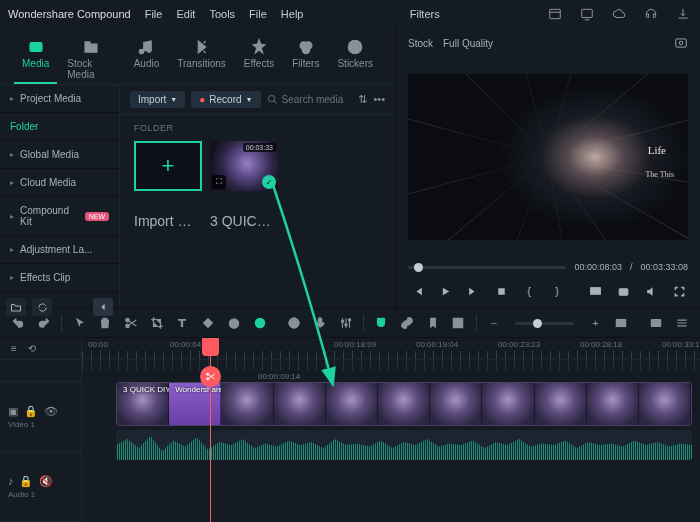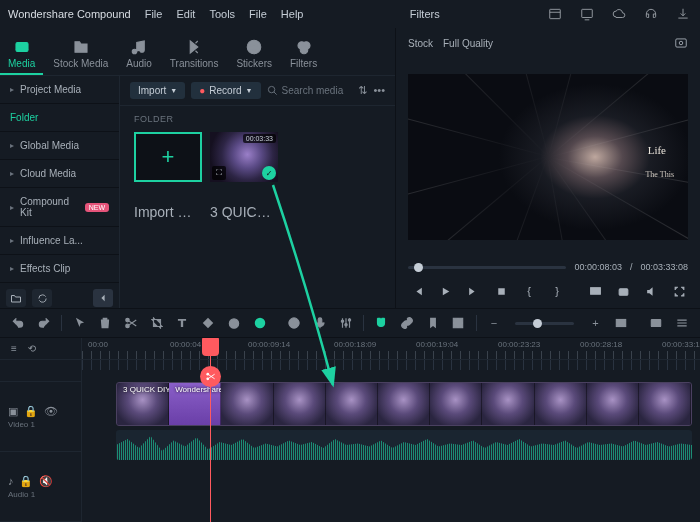--- a/index.html
+++ b/index.html
@@ -5,21 +5,21 @@
 *{margin:0;padding:0;box-sizing:border-box;font-family:-apple-system,Segoe UI,Arial,sans-serif;user-select:none}
 body{background:#0d1117;color:#c5cdd6;width:700px;height:522px;overflow:hidden;font-size:11px}
 .titlebar{height:28px;background:#151b23;display:flex;align-items:center;padding:0 8px;gap:14px}
 .app-name{font-size:11px;color:#d8dde3}
 .menu-item{font-size:11px;color:#c5cdd6;cursor:pointer}
 .titlebar-center{flex:1;text-align:center;font-size:11px;color:#c5cdd6}
 .title-btn{width:18px;height:18px;display:flex;align-items:center;justify-content:center;cursor:pointer}
 .title-btn svg{width:14px;height:14px;stroke:#a0a6ad;fill:none;stroke-width:1.5}
 .main-row{display:flex;height:280px}
 .media-panel{width:435px;background:#151b23;display:flex;flex-direction:column;border-right:1px solid #0d1117}
-.tabs{display:flex;gap:2px;padding:6px 0 0;border-bottom:1px solid #1e2630}
+.tabs{display:flex;gap:2px;padding:6px 14px 0;border-bottom:1px solid #1e2630}
 .tab{display:flex;flex-direction:column;align-items:center;gap:2px;padding:4px 8px;cursor:pointer;color:#8a919a;font-size:10px}
 .tab.active{color:#1dd1a1;border-bottom:2px solid #1dd1a1}
 .tab svg{width:18px;height:18px;fill:currentColor}
 .media-body{display:flex;flex:1;min-height:0}
 .sidebar{width:120px;border-right:1px solid #1e2630;display:flex;flex-direction:column}
 .side-item{display:flex;align-items:center;gap:6px;padding:8px 10px;font-size:10px;color:#a8b0b9;cursor:pointer;border-bottom:1px solid #0d1117}
 .side-item.active{color:#1dd1a1}
 .side-chev{color:#6a737d;font-size:8px}
 .badge-new{background:#e6547a;color:#fff;font-size:7px;padding:1px 4px;border-radius:3px}
 .side-foot{margin-top:auto;display:flex;gap:6px;padding:6px}
@@ -152,34 +152,40 @@
           <span>Audio</span>
         </div>
         <div class="tab">
           <svg viewBox="0 0 24 24" fill="none" stroke="currentColor" stroke-width="1.5">
             <path d="M7 4l10 8-10 8zM17 4l-3 3m3 13l-3-3"></path>
           </svg>
           <span>Transitions</span>
         </div>
         <div class="tab">
           <svg viewBox="0 0 24 24" fill="none" stroke="currentColor" stroke-width="1.5">
+            <path d="M12 2l2 6 6 1-5 4 2 7-5-4-5 4 2-7-5-4 6-1z"></path>
+          </svg>
+          <span>Effects</span>
+        </div>
+        <div class="tab">
+          <svg viewBox="0 0 24 24" fill="none" stroke="currentColor" stroke-width="1.5">
+            <circle cx="9" cy="10" r="5"></circle>
+            <circle cx="15" cy="10" r="5"></circle>
+            <circle cx="12" cy="16" r="5"></circle>
+          </svg>
+          <span>Filters</span>
+        </div>
+        <div class="tab">
+          <svg viewBox="0 0 24 24" fill="none" stroke="currentColor" stroke-width="1.5">
             <circle cx="12" cy="12" r="9"></circle>
             <circle cx="9" cy="10" r="1"></circle>
             <circle cx="15" cy="10" r="1"></circle>
             <path d="M8 15c1 2 3 2 4 2s3 0 4-2"></path>
           </svg>
           <span>Stickers</span>
-        </div>
-        <div class="tab">
-          <svg viewBox="0 0 24 24" fill="none" stroke="currentColor" stroke-width="1.5">
-            <circle cx="9" cy="10" r="5"></circle>
-            <circle cx="15" cy="10" r="5"></circle>
-            <circle cx="12" cy="16" r="5"></circle>
-          </svg>
-          <span>Filters</span>
         </div>
       </div>
     <div class="media-body">
       <div class="sidebar">
         <div id="side-items">
             <div class="side-item">
               <span class="side-chev">▸</span>
               <span>Project Media</span>
             </div>
             <div class="side-item active">
@@ -193,21 +199,21 @@
               <span class="side-chev">▸</span>
               <span>Cloud Media</span>
             </div>
             <div class="side-item">
               <span class="side-chev">▸</span>
               <span>Compound Kit</span>
               <span class="badge-new">NEW</span>
             </div>
             <div class="side-item">
               <span class="side-chev">▸</span>
-              <span>Influence La...</span>
+              <span>Adjustment La...</span>
             </div>
             <div class="side-item">
               <span class="side-chev">▸</span>
               <span>Effects Clip</span>
             </div>
           </div>
         <div class="side-foot">
           <span class="side-foot-btn">
               <svg width="12" height="10" viewBox="0 0 24 20" fill="none" stroke="#a8b0b9" stroke-width="2">
                 <path d="M3 5h6l2 3h10v10H3z"></path>
@@ -501,21 +507,21 @@
         <span>🔇</span>
       </div>
       <span class="trk-lbl">Audio 1</span>
     </div>
   </div>
   <div class="tl-right">
     <div class="ruler" id="ruler">
         <div class="ticks"></div>
         <span class="rlbl" style="left: 6px;">00:00</span>
         <span class="rlbl" style="left: 88px;">00:00:04:19</span>
-        <span class="rlbl" style="left: 166px;">00:00:09:14</span>
+        <span class="rlbl" style="left: 176px; margin-top: 32px;">00:00:09:14</span>
         <span class="rlbl" style="left: 252px;">00:00:18:09</span>
         <span class="rlbl" style="left: 334px;">00:00:19:04</span>
         <span class="rlbl" style="left: 416px;">00:00:23:23</span>
         <span class="rlbl" style="left: 498px;">00:00:28:18</span>
         <span class="rlbl" style="left: 580px;">00:00:33:13</span>
       </div>
     <div class="ticks2"></div>
     <div class="track-area vtrack">
       <div class="clip">
         <div class="clip-frame">

